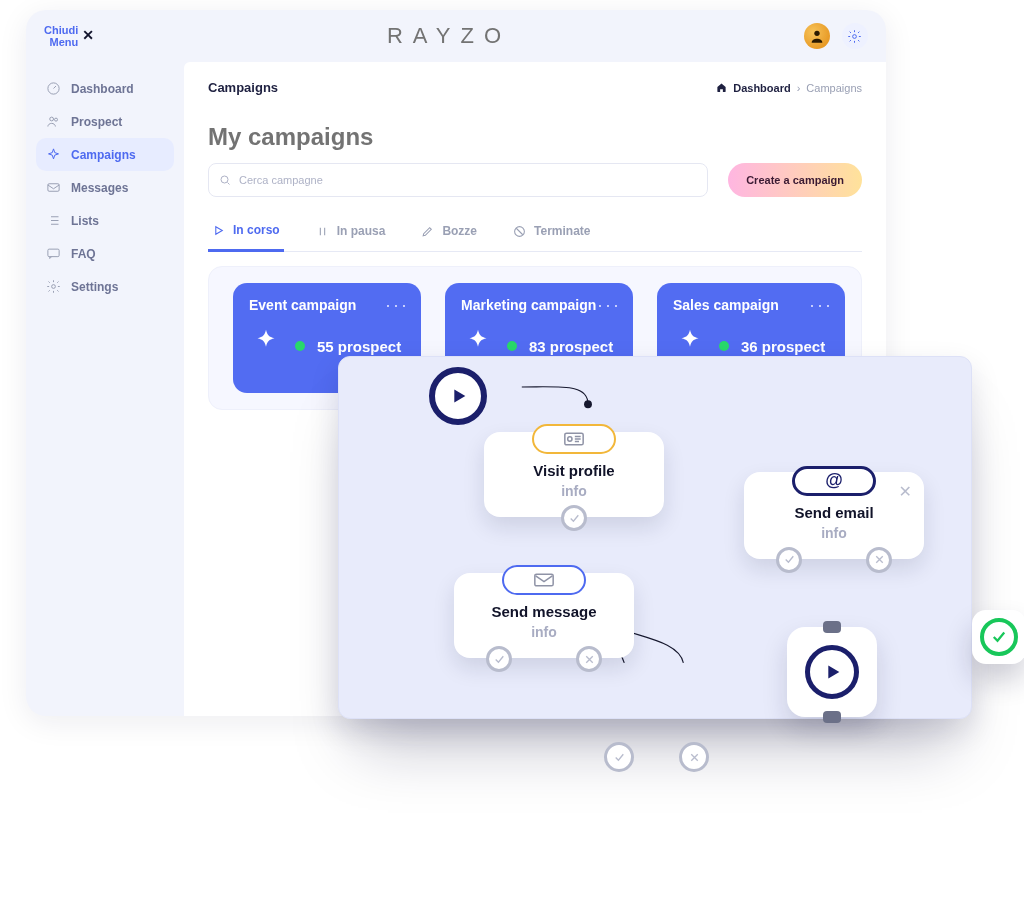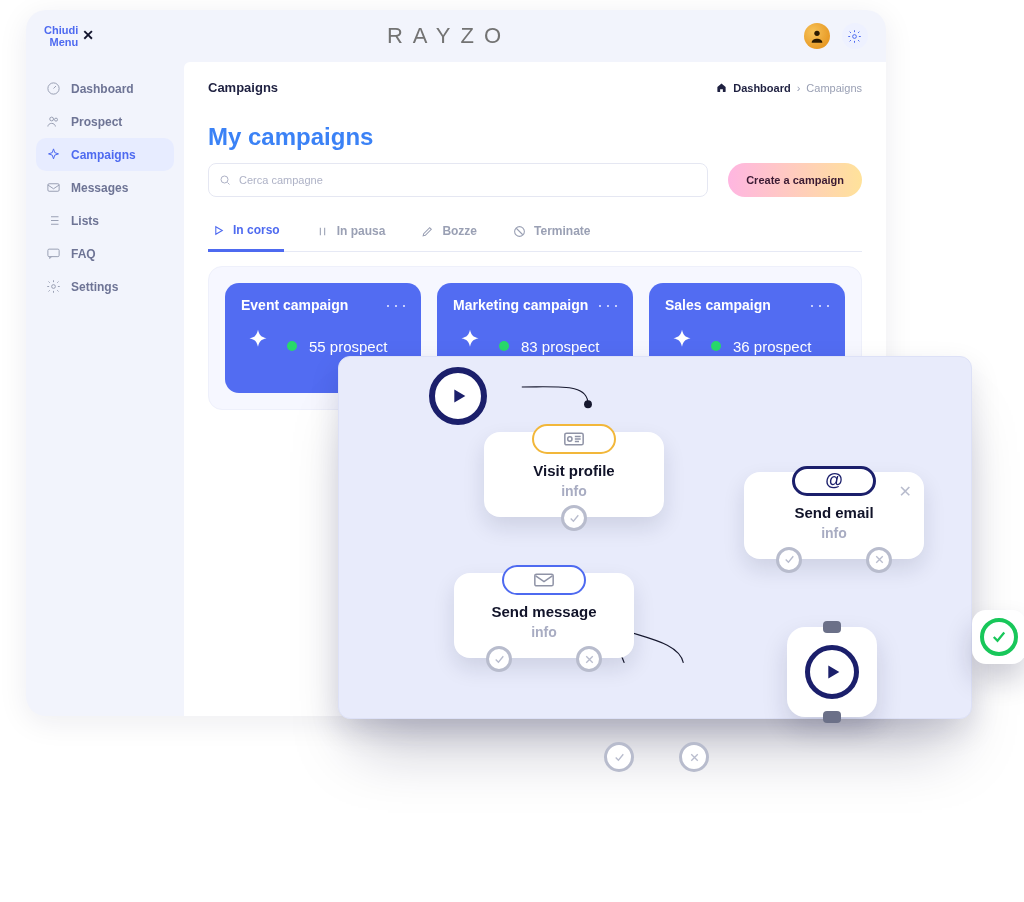--- a/index.html
+++ b/index.html
@@ -42,40 +42,40 @@
   .s-item svg{width:15px;height:15px;stroke:#9aa0b4;fill:none;stroke-width:1.6;}
   .s-item.active{background:var(--sidebar-hl);color:#4e6af0;}
   .s-item.active svg{stroke:#4e6af0;}
 
   
   .main{flex:1;background:#ffffff;border-top-left-radius:6px;padding:18px 24px;overflow:hidden;}
   .crumbs{display:flex;justify-content:space-between;align-items:center;font-size:11px;color:#9aa0b4;}
   .crumbs .left{font-weight:800;color:#1e2040;font-size:13px;}
   .crumbs .right{display:flex;align-items:center;gap:6px;}
   .crumbs .right b{color:#1e2040;font-weight:800;font-size:11px;}
-  .page-title{font-size:24px;font-weight:900;color:#3b82f6;margin:28px 0 12px;}
+  .page-title{font-size:24px;font-weight:900;color:#737373;margin:28px 0 12px;}
   .searchrow{display:flex;gap:20px;align-items:center;}
   .search{flex:1;height:34px;border:1px solid #e5e7f2;border-radius:8px;background:#fff;display:flex;align-items:center;padding:0 10px;gap:8px;color:#aeb2c6;font-size:11px;}
   .cta{height:34px;padding:0 18px;border-radius:20px;background:linear-gradient(90deg,#ffb6e1 0%,#ffe29a 100%);display:flex;align-items:center;font-size:11px;font-weight:800;color:#3b1a33;cursor:pointer;}
 
   .tabs{display:flex;gap:28px;margin:16px 0 0;border-bottom:1px solid var(--divider);}
   .tab{display:flex;align-items:center;gap:8px;padding:10px 4px 12px;font-size:12px;font-weight:700;color:#9aa0b4;cursor:pointer;}
   .tab svg{width:13px;height:13px;stroke:#9aa0b4;fill:none;stroke-width:2;}
   .tab.active{color:#4e6af0;border-bottom:3px solid #4e6af0;margin-bottom:-1px;}
   .tab.active svg{stroke:#4e6af0;}
 
   .card-shelf{margin-top:14px;background:#f6f7ff;border-radius:14px;padding:16px;border:1px solid #eef0fb;}
   .cards{display:flex;gap:16px;}
-  .camp-card{flex:1;background:#526cf2;border-radius:14px;color:#fff;padding:14px 16px 18px;position:relative;min-height:110px;}
+  .camp-card{flex:1;background:#526cf2;border-radius:14px;color:#fff;padding:14px 16px 18px;position:relative;min-height:110px;margin-left:8px;}
   .camp-card .title{font-weight:800;font-size:14px;}
   .camp-card .more{position:absolute;right:12px;top:12px;color:#d7dcff;font-size:18px;letter-spacing:2px;cursor:pointer;}
   .camp-body{display:flex;align-items:center;gap:12px;margin-top:14px;}
   .star svg{width:34px;height:34px;fill:#fff;}
   .dot-green{width:10px;height:10px;border-radius:50%;background:#28d86a;}
-  .count{font-weight:400;font-size:15px;}
+  .count{font-weight:700;font-size:15px;}
 
   
   .flow-panel{
     position:absolute;left:338px;top:356px;width:634px;height:363px;
     background:#e8ebfb;border-radius:12px;border:1px solid #dde1f7;
     box-shadow:0 46px 60px -20px rgba(15,17,60,0.25),0 12px 30px rgba(15,17,60,0.12);
     overflow:visible;
   }
   .flow-svg{position:absolute;inset:0;width:100%;height:100%;pointer-events:none;}
   .node{

